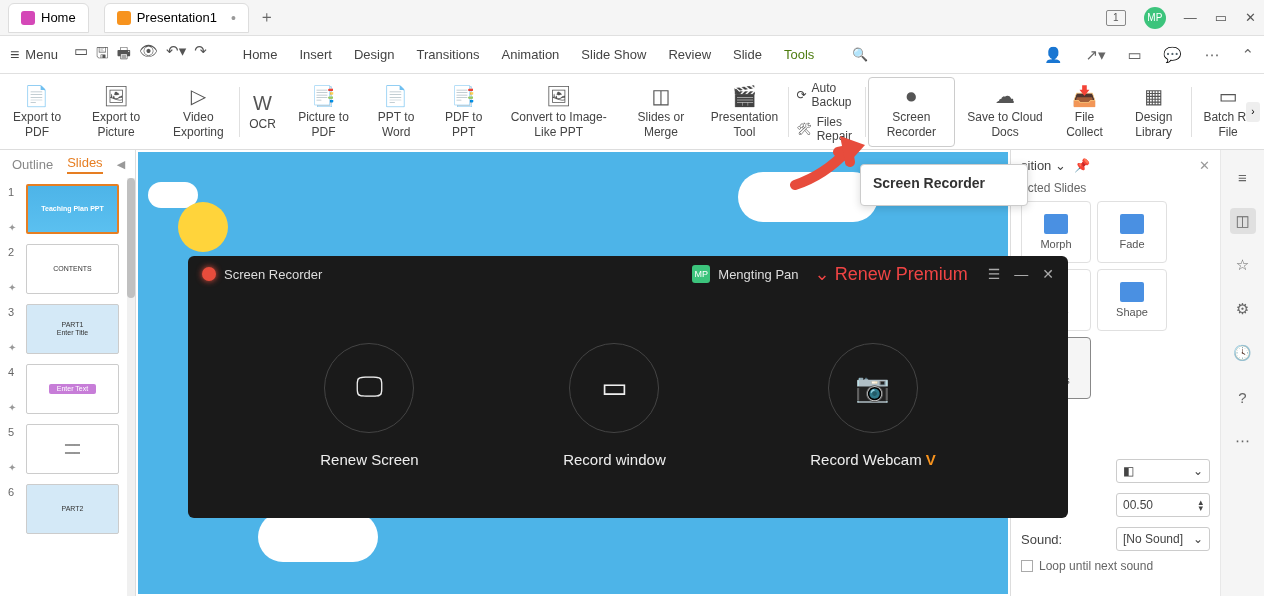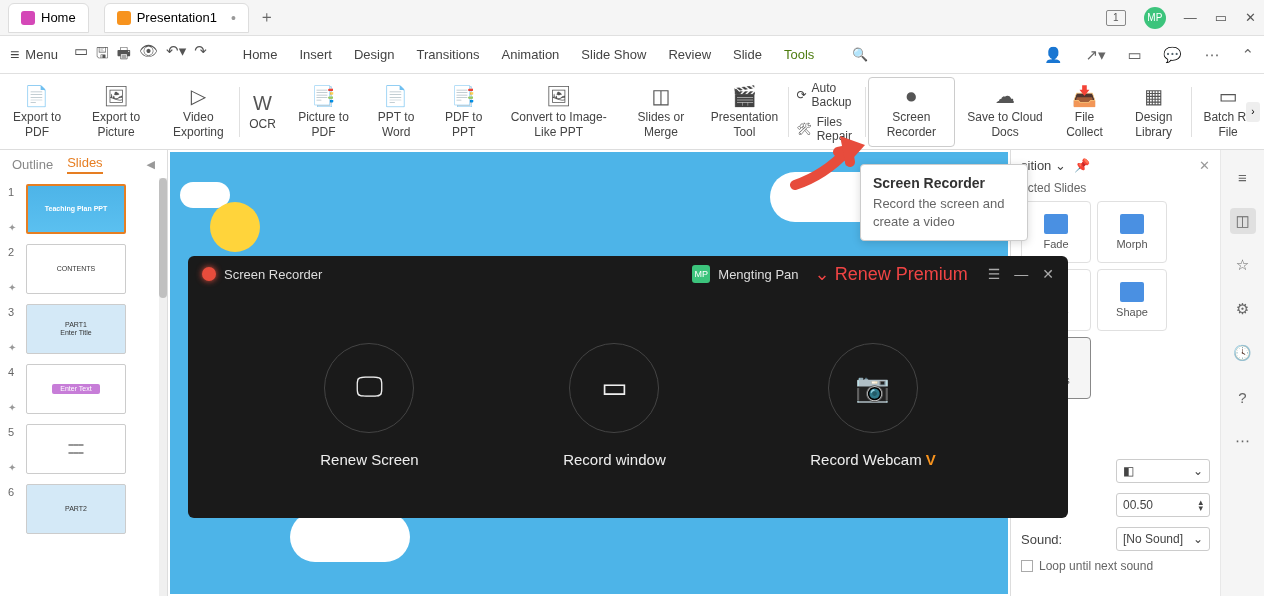--- a/index.html
+++ b/index.html
@@ -47,21 +47,21 @@
 .tooltip-title{font-weight:600;font-size:14px;margin-bottom:4px;color:#333}
 .tooltip-body{font-size:13px;color:#666;line-height:1.35}
 
 
 .red-arrow{position:absolute;left:790px;top:130px;width:80px;height:60px;z-index:4}
 
 
 .main{position:absolute;top:150px;left:0;right:0;bottom:0;display:flex}
 
 
-.left-panel{width:168px;background:#fff;border-right:1px solid #ddd;display:flex;flex-direction:column}
+.left-panel{width:136px;background:#fff;border-right:1px solid #ddd;display:flex;flex-direction:column}
 .left-tabs{height:28px;display:flex;align-items:center;padding:0 12px;gap:14px;font-size:13px}
 .ltab{color:#888}
 .ltab.active{color:#e67e22;border-bottom:2px solid #e67e22;padding-bottom:2px}
 .ltab-collapse{margin-left:auto;color:#999;font-size:11px}
 .thumbs{flex:1;overflow:hidden;padding:6px 8px}
 .thumb-row{display:flex;align-items:flex-start;gap:6px;margin-bottom:10px}
 .thumb-num{font-size:11px;color:#666;width:12px;padding-top:2px}
 .thumb-star{font-size:10px;color:#999;margin-top:24px}
 .thumb{width:100px;height:50px;border:1px solid #ccc;border-radius:2px;background:#fff;font-size:6px;display:flex;align-items:center;justify-content:center;overflow:hidden}
 .thumb.sel{border:2px solid #e67e22}
@@ -250,21 +250,20 @@
   <div class="rib-chevron">›</div>
 </div>
 
 <svg class="red-arrow" viewBox="0 0 80 60">
   <path d="M5 55 Q 35 45 58 20 L48 22 L58 20 L60 32 L58 20" fill="none" stroke="#e74c3c" stroke-width="10" stroke-linecap="round" stroke-linejoin="round"></path>
   <path d="M50 6 L75 15 L56 36 Z" fill="#e74c3c"></path>
 </svg>
 
 <div class="tooltip">
   <div class="tooltip-title">Screen Recorder</div>
-  <div class="tooltip-body">Record the screen and create a video</div>
 </div>
 
 <div class="main">
 
   <div class="left-panel">
     <div class="left-tabs">
       <span class="ltab">Outline</span>
       <span class="ltab active">Slides</span>
       <span class="ltab-collapse">◀</span>
     </div>
@@ -341,25 +340,25 @@
     <div class="rp-content">
       <div class="rp-head">
         <span><span>sition</span> <span>⌄</span></span>
         <span class="pin">📌</span>
         <span class="x">✕</span>
       </div>
       <div class="rp-sub">ected Slides</div>
       <div class="trans-grid">
         <div class="trans-item">
             <div class="trans-ico"></div>
-            <span>Fade</span>
+            <span>Morph</span>
           </div>
         <div class="trans-item">
             <div class="trans-ico"></div>
-            <span>Morph</span>
+            <span>Fade</span>
           </div>
         <div class="trans-item">
             <div class="trans-ico"></div>
             <span>Wipe</span>
           </div>
         <div class="trans-item">
             <div class="trans-ico"></div>
             <span>Shape</span>
           </div>
         <div class="trans-item sel">

